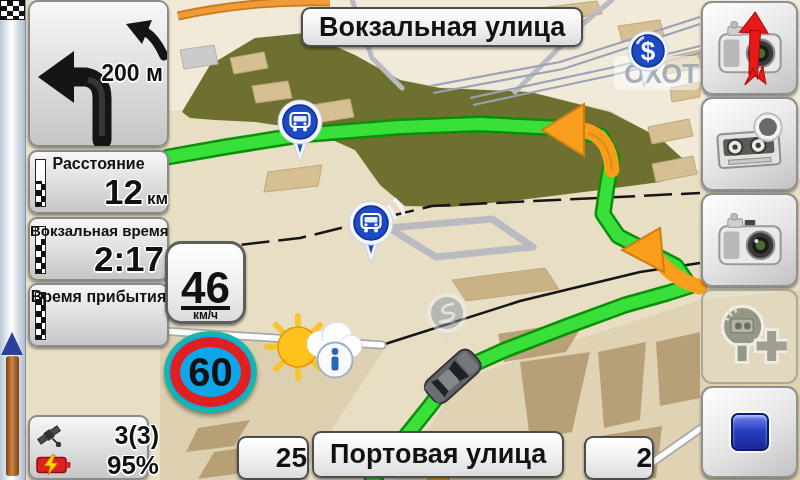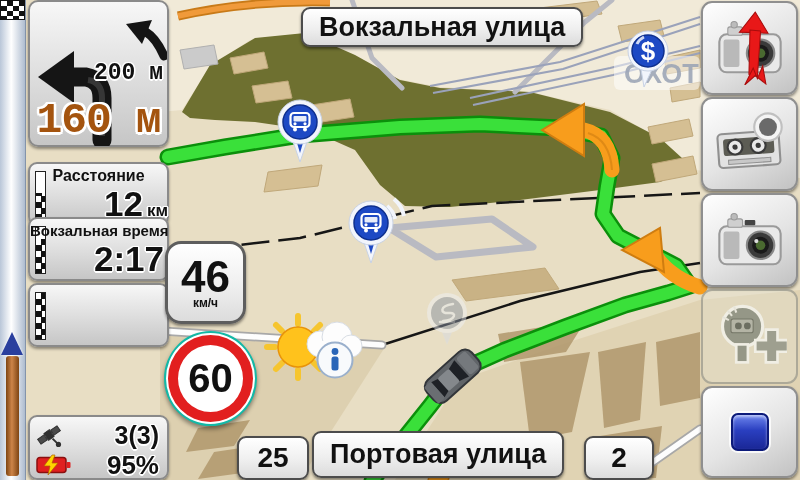--- a/index.html
+++ b/index.html
@@ -7,64 +7,64 @@
     font-family:"Liberation Sans",sans-serif;font-weight:700;color:#111;
     background:#e8dec4;user-select:none;}
   #screen svg{display:block;}
   svg#map{position:absolute;left:0;top:0;}
 
   
   .metal{position:absolute;background:linear-gradient(180deg,#f7f7f7 0%,#dedede 52%,#c6c6c6 100%);
     border:2px solid #8a8a8a;border-radius:9px;box-shadow:0 2px 3px rgba(0,0,0,.4);box-sizing:border-box;}
   .glossy{position:absolute;background:linear-gradient(180deg,#ffffff 0%,#efefef 55%,#dcdcdc 100%);
     border:2px solid #4c4c4c;border-radius:9px;box-shadow:0 2px 3px rgba(0,0,0,.45);box-sizing:border-box;
-    display:flex;align-items:center;justify-content:center;}
+    display:flex;align-items:center;justify-content:flex-end;}
 
   .halo{text-shadow:-1.5px 0 #fff,1.5px 0 #fff,0 -1.5px #fff,0 1.5px #fff,
     -1px -1px #fff,1px -1px #fff,-1px 1px #fff,1px 1px #fff;}
 
   
   #rail{position:absolute;left:0;top:0;width:26px;height:480px;
     background:linear-gradient(90deg,#b9c6d8,#ffffff 45%,#aebccf);border-right:1px solid #8494aa;box-sizing:border-box;}
   .checker{background-image:conic-gradient(#111 25%,#fff 0 50%,#111 0 75%,#fff 0);}
   #rail-flag{position:absolute;left:0;top:0;width:25px;height:20px;background-size:12px 10px;border:1px solid #111;box-sizing:border-box;}
   #rail-fill{position:absolute;left:6px;top:356px;width:13px;height:120px;border-radius:3px;
     background:linear-gradient(90deg,#7e4412,#cd8448 45%,#7e4412);}
   #rail-arrow{position:absolute;left:1px;top:332px;width:0;height:0;
     border-left:11px solid transparent;border-right:11px solid transparent;border-bottom:23px solid #2a3f9e;
     filter:drop-shadow(0 0 1px #fff);}
 
   
-  #turn-panel{left:28px;top:0;width:141px;height:147px;border-radius:10px;font-family:Liberation Mono, monospace;}
+  #turn-panel{left:28px;top:0;width:141px;height:147px;border-radius:10px;}
   #next-dist{position:absolute;right:4px;top:58px;font-size:23px;}
   #cur-dist{position:absolute;left:0;top:94px;width:100%;text-align:center;font-size:43px;color:#a4540f;
     letter-spacing:-1px;
     text-shadow:-2.5px 0 #fff,2.5px 0 #fff,0 -2.5px #fff,0 2.5px #fff,
       -2px -2px #fff,2px -2px #fff,-2px 2px #fff,2px 2px #fff;}
 
   
   .info-panel{left:28px;width:141px;height:64px;}
   .ip-label{position:absolute;top:3px;left:0;width:100%;text-align:center;font-size:16px;white-space:nowrap;}
   .ip-value{position:absolute;top:21px;left:10px;width:128px;text-align:right;font-size:35px;line-height:1.1;}
   .ip-unit{font-size:17px;margin-left:4px;}
   .flag-strip{position:absolute;left:5px;top:7px;width:11px;height:48px;background-size:11px 12px;border:1px solid #222;box-sizing:border-box;}
   .flag-cover{position:absolute;left:0;top:0;width:100%;background:#fff;}
 
   
-  #status-panel{left:28px;top:415px;width:141px;height:65px;}
+  #status-panel{left:28px;top:415px;width:121px;height:65px;}
   .st-row{position:absolute;left:6px;width:129px;height:30px;display:flex;align-items:center;}
   .st-text{flex:1;text-align:right;padding-right:6px;}
 
   
   #speed-box{left:165px;top:241px;width:81px;height:83px;border-radius:16px;border:3px solid #5e5e5e;
     flex-direction:column;}
-  #speed-value{font-size:44px;line-height:.95;}
+  #speed-value{font-size:44px;line-height:.95;text-decoration:underline;}
   #speed-unit{font-size:12px;line-height:1;}
-  #speed-limit{position:absolute;left:164px;top:331px;width:93px;height:95px;border-radius:50%;
-    background:#ffffff;border:2px solid #14b8a6;box-shadow:0 3px 4px rgba(0,0,0,.4);box-sizing:border-box;}
+  #speed-limit{position:absolute;left:164px;top:331px;width:93px;height:82px;border-radius:50%;
+    background:#0ea5e9;border:4px solid #14b8a6;box-shadow:0 3px 4px rgba(0,0,0,.4);box-sizing:border-box;}
   #speed-limit .ring{position:absolute;inset:2px;border-radius:50%;border:10px solid #e21f1f;
     display:flex;align-items:center;justify-content:center;font-size:40px;}
 
   
   .street-label{height:40px;line-height:36px;padding:0 16px;font-size:27px;white-space:nowrap;}
   #street-top{left:301px;top:7px;}
   #street-bottom{left:312px;top:431px;height:47px;line-height:43px;}
   .house-box{width:72px;height:44px;font-size:28px;}
 
   
@@ -251,39 +251,39 @@
     <svg width="137" height="144" viewBox="0 0 137 144">
       <path d="M72,138 L72,96 Q72,78 56,75 L40,75" fill="none" stroke="#151515" stroke-width="19" stroke-linecap="round"></path>
       <polygon points="8,75 44,49 44,101" fill="#151515"></polygon>
       <path d="M72,134 L72,96 Q72,80 58,78" fill="none" stroke="#454545" stroke-width="6" opacity=".7"></path>
       <g>
         <path d="M134,54 Q126,36 116,30" fill="none" stroke="#151515" stroke-width="9" stroke-linecap="round"></path>
         <polygon points="96,22 122,18 112,42" fill="#151515"></polygon>
       </g>
     </svg>
     <span id="next-dist" class="halo">200 м</span>
-    <span id="cur-dist">160 м</span>
-  </div>
-
-  <div class="metal info-panel" style="top:162px">
+  </div>
+
+  <div class="metal info-panel" style="top:150px">
     <div class="flag-strip checker">
         <div class="flag-cover" style="height:45%"></div>
       </div>
     <div class="ip-label">Расстояние</div>
     <div class="ip-value halo"><span>12</span><span class="ip-unit">км</span></div>
   </div>
   <div class="metal info-panel" style="top:217px">
     <div class="flag-strip checker">
         <div class="flag-cover" style="height:25%"></div>
       </div>
     <div class="ip-label" style="font-size:15px">Вокзальная время</div>
     <div class="ip-value halo"><span>2:17</span><span class="ip-unit"></span></div>
   </div>
   <div class="metal info-panel" style="top:283px">
     <div class="flag-strip checker"></div>
+    <div class="ip-label">Время прибытия</div>
   </div>
 
   <div id="status-panel" class="metal">
     <div class="st-row" style="top:3px">
       <svg width="26" height="26" viewBox="0 0 22 22">
         <g transform="rotate(-35 11 11)" fill="#4a4a4a" stroke="#2e2e2e" stroke-width="0.8">
           <rect x="1" y="8.5" width="6.5" height="5"></rect>
             <rect x="14.5" y="8.5" width="6.5" height="5"></rect>
           <rect x="8.2" y="7.5" width="5.6" height="7" fill="#303030"></rect>
         </g>

